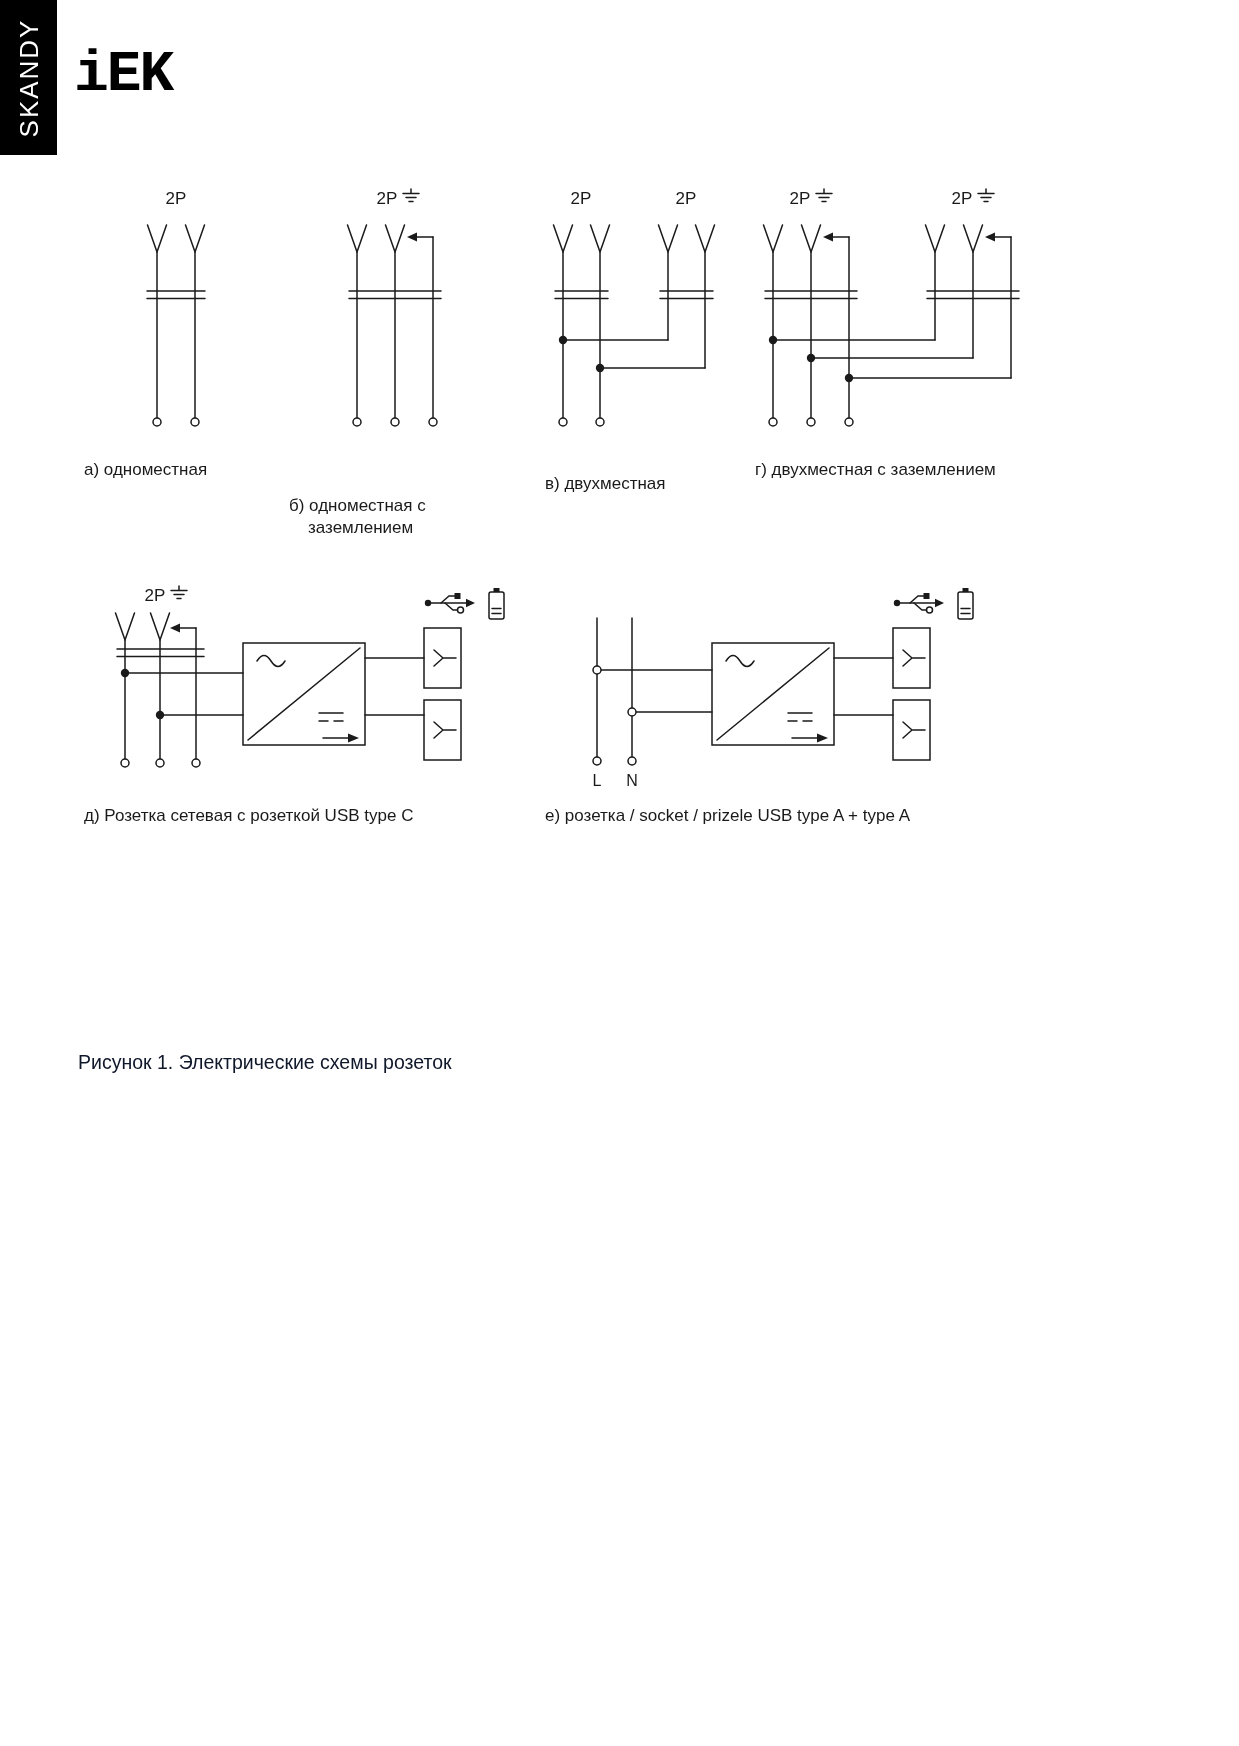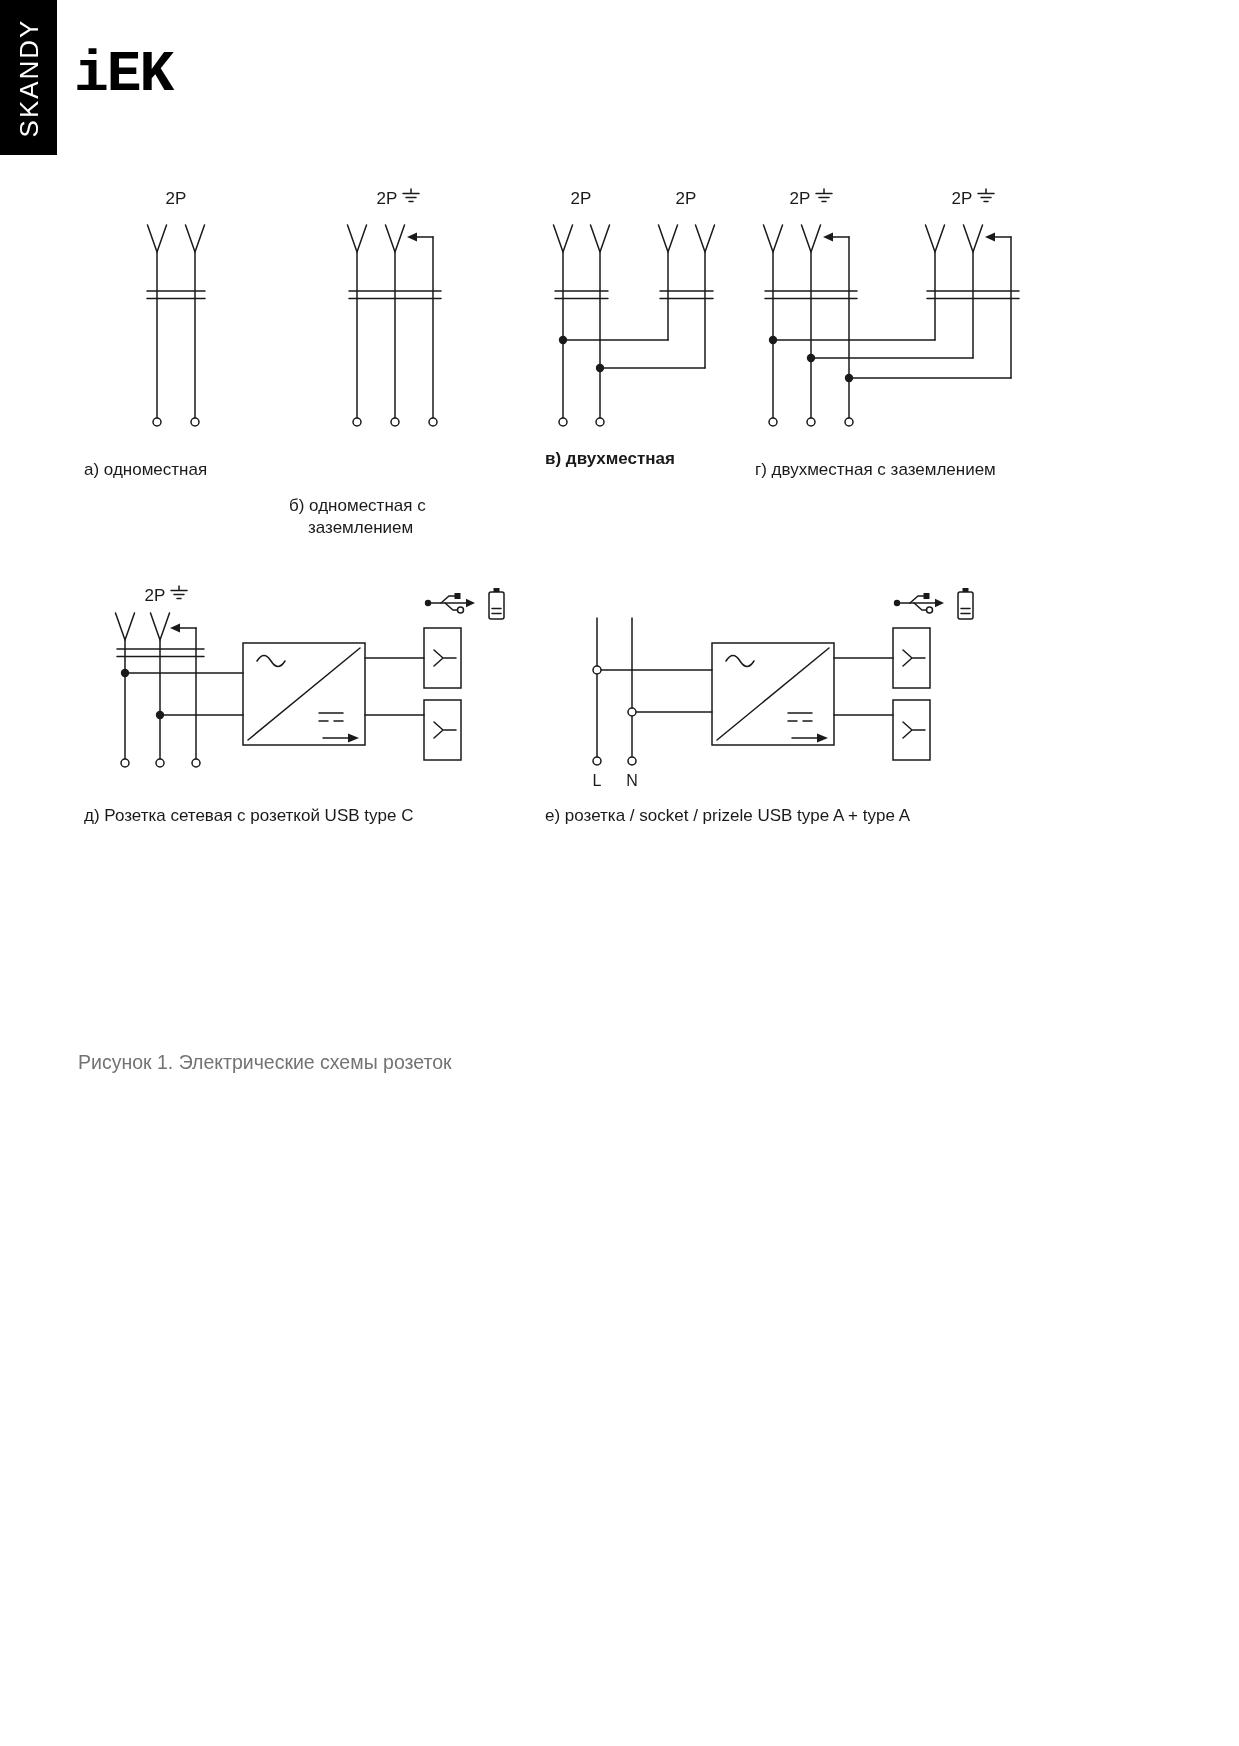--- a/index.html
+++ b/index.html
@@ -27,21 +27,21 @@
     font-family:"Liberation Sans", sans-serif; font-size:17px;
     fill:#1a1a1a; stroke:none;
   }
   svg text.small { font-size:16px; }
   .cap {
     position:absolute; font-size:17px; line-height:1.3; color:#1a1a1a;
     white-space:nowrap;
   }
   .cap-b { white-space:normal; width:168px; text-indent:-19px; padding-left:19px;margin-top:36px; }
   .fig-caption {
-    position:absolute; left:78px; top:1051px; font-size:19.5px; color:#737373;
+    position:absolute; left:78px; top:1051px; font-size:19.5px; color:#0f172a;
   }
 </style>
 </head>
 <body>
 
 <div class="page">
 
   <div class="banner">
     <span class="banner-text">SKANDY</span>
   </div>
@@ -196,20 +196,20 @@
         <circle cx="632" cy="761" r="4" fill="#fff"></circle>
         <text x="597" y="786" text-anchor="middle" class="small">L</text>
         <text x="632" y="786" text-anchor="middle" class="small">N</text>
       </g>
 
     </g>
   </svg>
 
   <div class="cap" style="left:84px; top:459px;">а) одноместная</div>
   <div class="cap cap-b" style="left:289px; top:459px;">б) одноместная с заземлением</div>
-  <div class="cap" style="left:545px; top:448px;font-weight:bold;">в) двухместная</div>
+  <div class="cap" style="left:545px; top:473px;">в) двухместная</div>
   <div class="cap" style="left:755px; top:459px;">г) двухместная с заземлением</div>
   <div class="cap" style="left:84px; top:805px;">д) Розетка сетевая с розеткой USB type C</div>
   <div class="cap" style="left:545px; top:805px;">е) розетка / socket / prizele USB type A + type A</div>
 
   <div class="fig-caption">Рисунок 1. Электрические схемы розеток</div>
 
 </div>
 
 </body></html>

